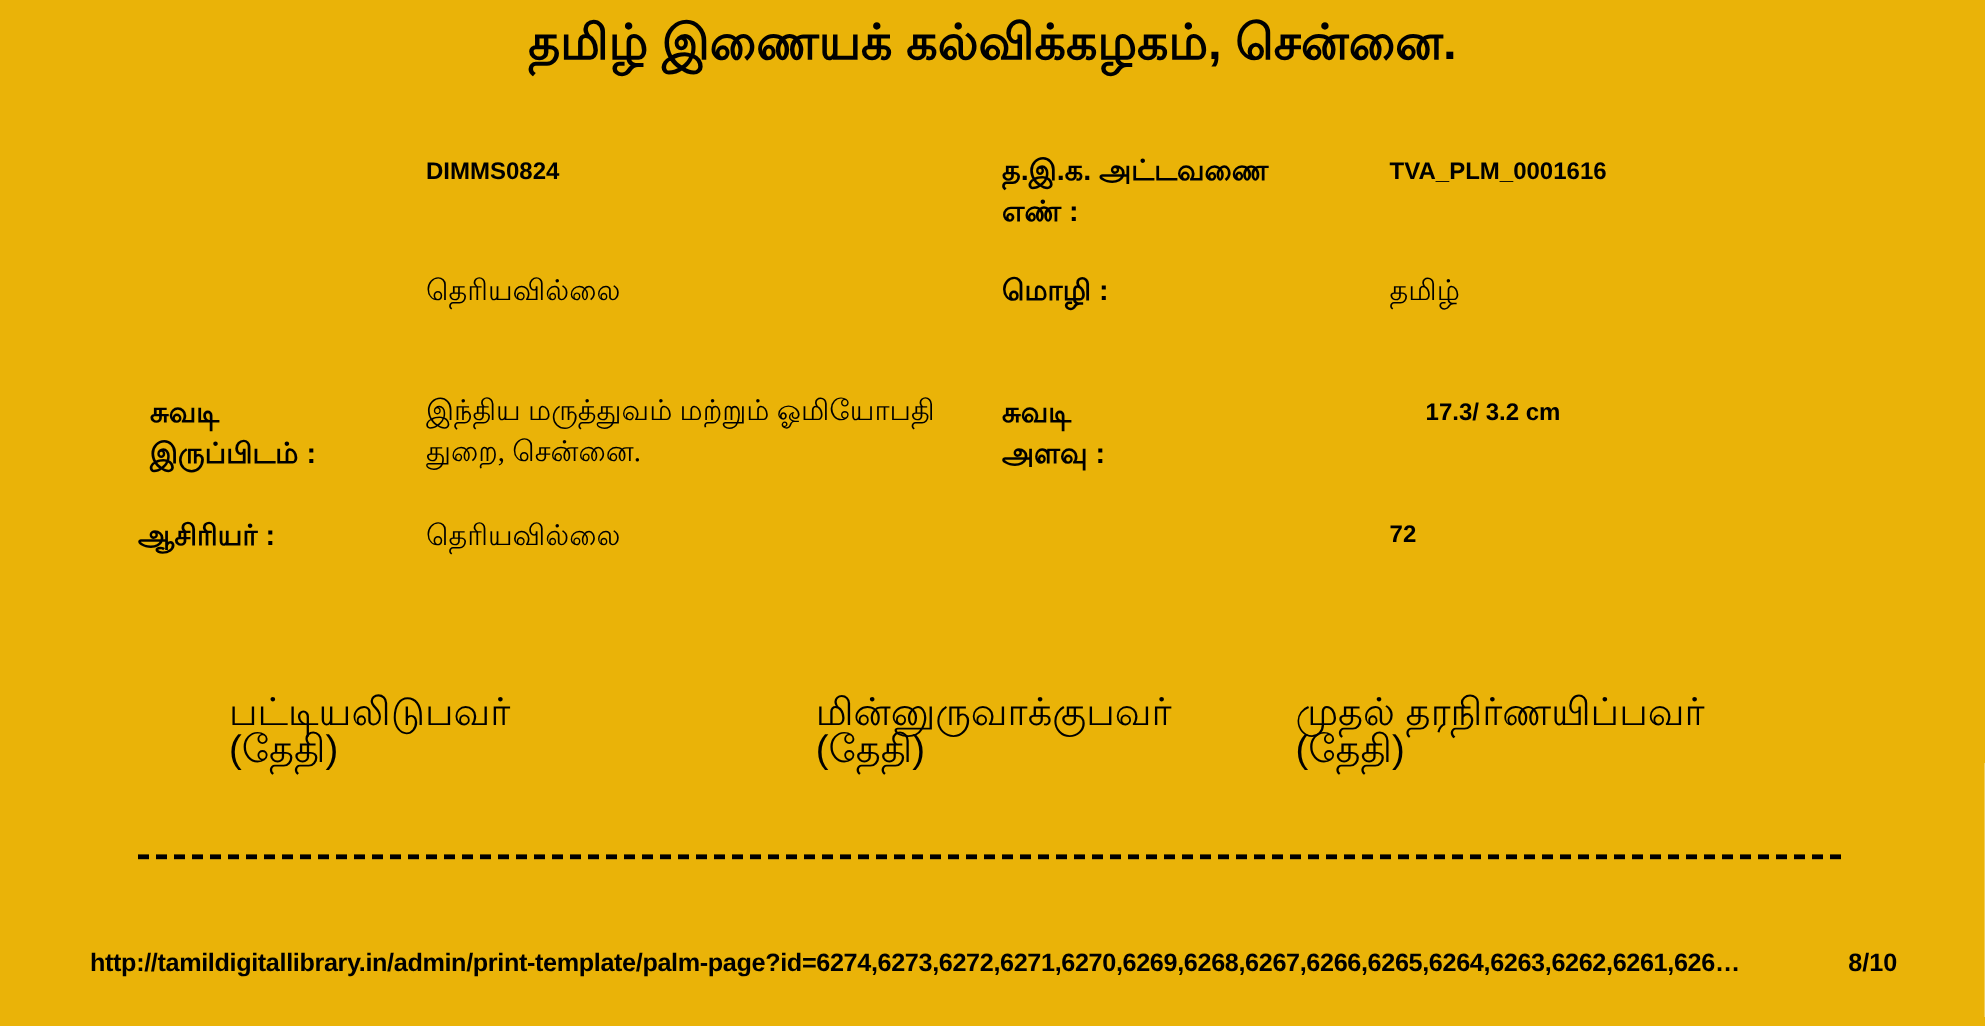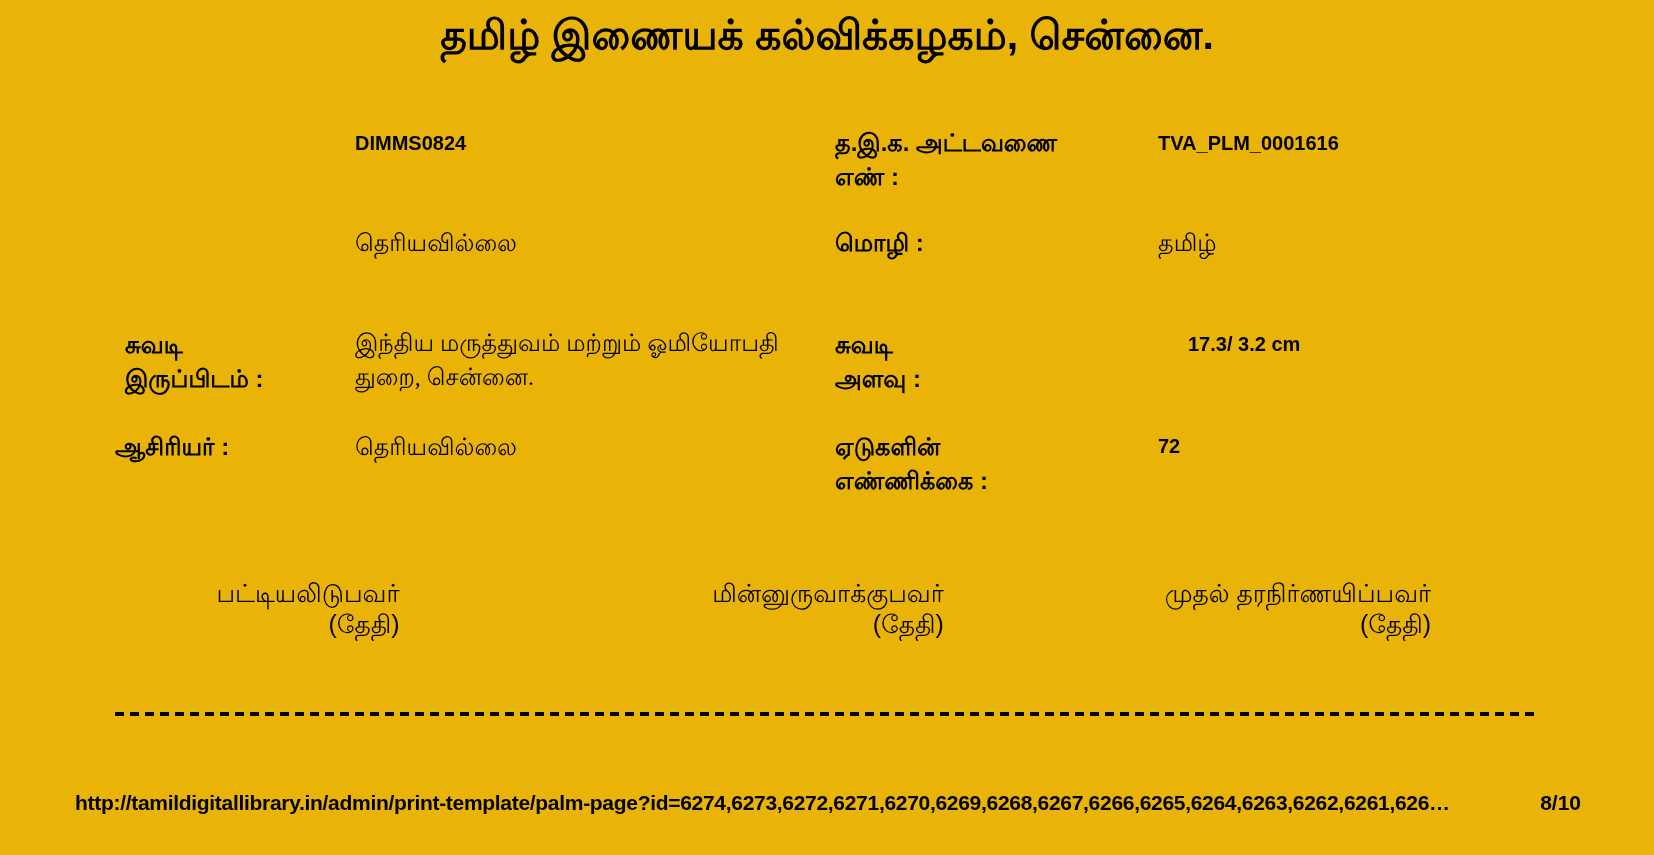--- a/index.html
+++ b/index.html
@@ -44,22 +44,22 @@
   .val-en {
     position: absolute;
     font-size: 20px;
     font-weight: 700;
     line-height: 26px;
   }
   .sig {
     position: absolute;
     top: 578px;
     transform: translateX(-50%);
-    text-align: right;
-    font-size: 25px;
+    text-align: left;
+    font-size: 32px;
     font-weight: 400;
     line-height: 31px;
     white-space: nowrap;
   }
   .divider {
     position: absolute;
     left: 115px;
     top: 712px;
     width: 1425px;
     height: 4px;
@@ -99,32 +99,31 @@
 
   <div class="lbl" style="left:125px; top:328px; width:170px;">சுவடி இருப்பிடம் :</div>
   <div class="val-ta" style="left:355px; top:326px; width:450px;">இந்திய மருத்துவம் மற்றும் ஓமியோபதி துறை, சென்னை.</div>
 
   <div class="lbl" style="left:835px; top:328px; width:130px;">சுவடி அளவு :</div>
   <div class="val-en" style="left:1188px; top:331px;">17.3/ 3.2 cm</div>
 
   <div class="lbl" style="left:115px; top:430px; width:230px;">ஆசிரியர் :</div>
   <div class="val-ta" style="left:355px; top:430px; width:440px;">தெரியவில்லை</div>
 
-  <div class="lbl" style="left:835px; top:430px; width:215px;">ஏடுகளின் எண்ணிக்கை :</div>
   <div class="val-en" style="left:1158px; top:433px;">72</div>
 
   <div class="sig" style="left:308px;">
     <div>பட்டியலிடுபவர்</div>
     <div>(தேதி)</div>
   </div>
   <div class="sig" style="left:828px;">
     <div>மின்னுருவாக்குபவர்</div>
     <div>(தேதி)</div>
   </div>
-  <div class="sig" style="left:1298px;">
+  <div class="sig" style="left:1250px;">
     <div>முதல் தரநிர்ணயிப்பவர்</div>
     <div>(தேதி)</div>
   </div>
 
   <div class="divider"></div>
 
   <div class="footer">
     <span class="url">http://tamildigitallibrary.in/admin/print-template/palm-page?id=6274,6273,6272,6271,6270,6269,6268,6267,6266,6265,6264,6263,6262,6261,626…</span>
     <span class="pagenum">8/10</span>
   </div>

